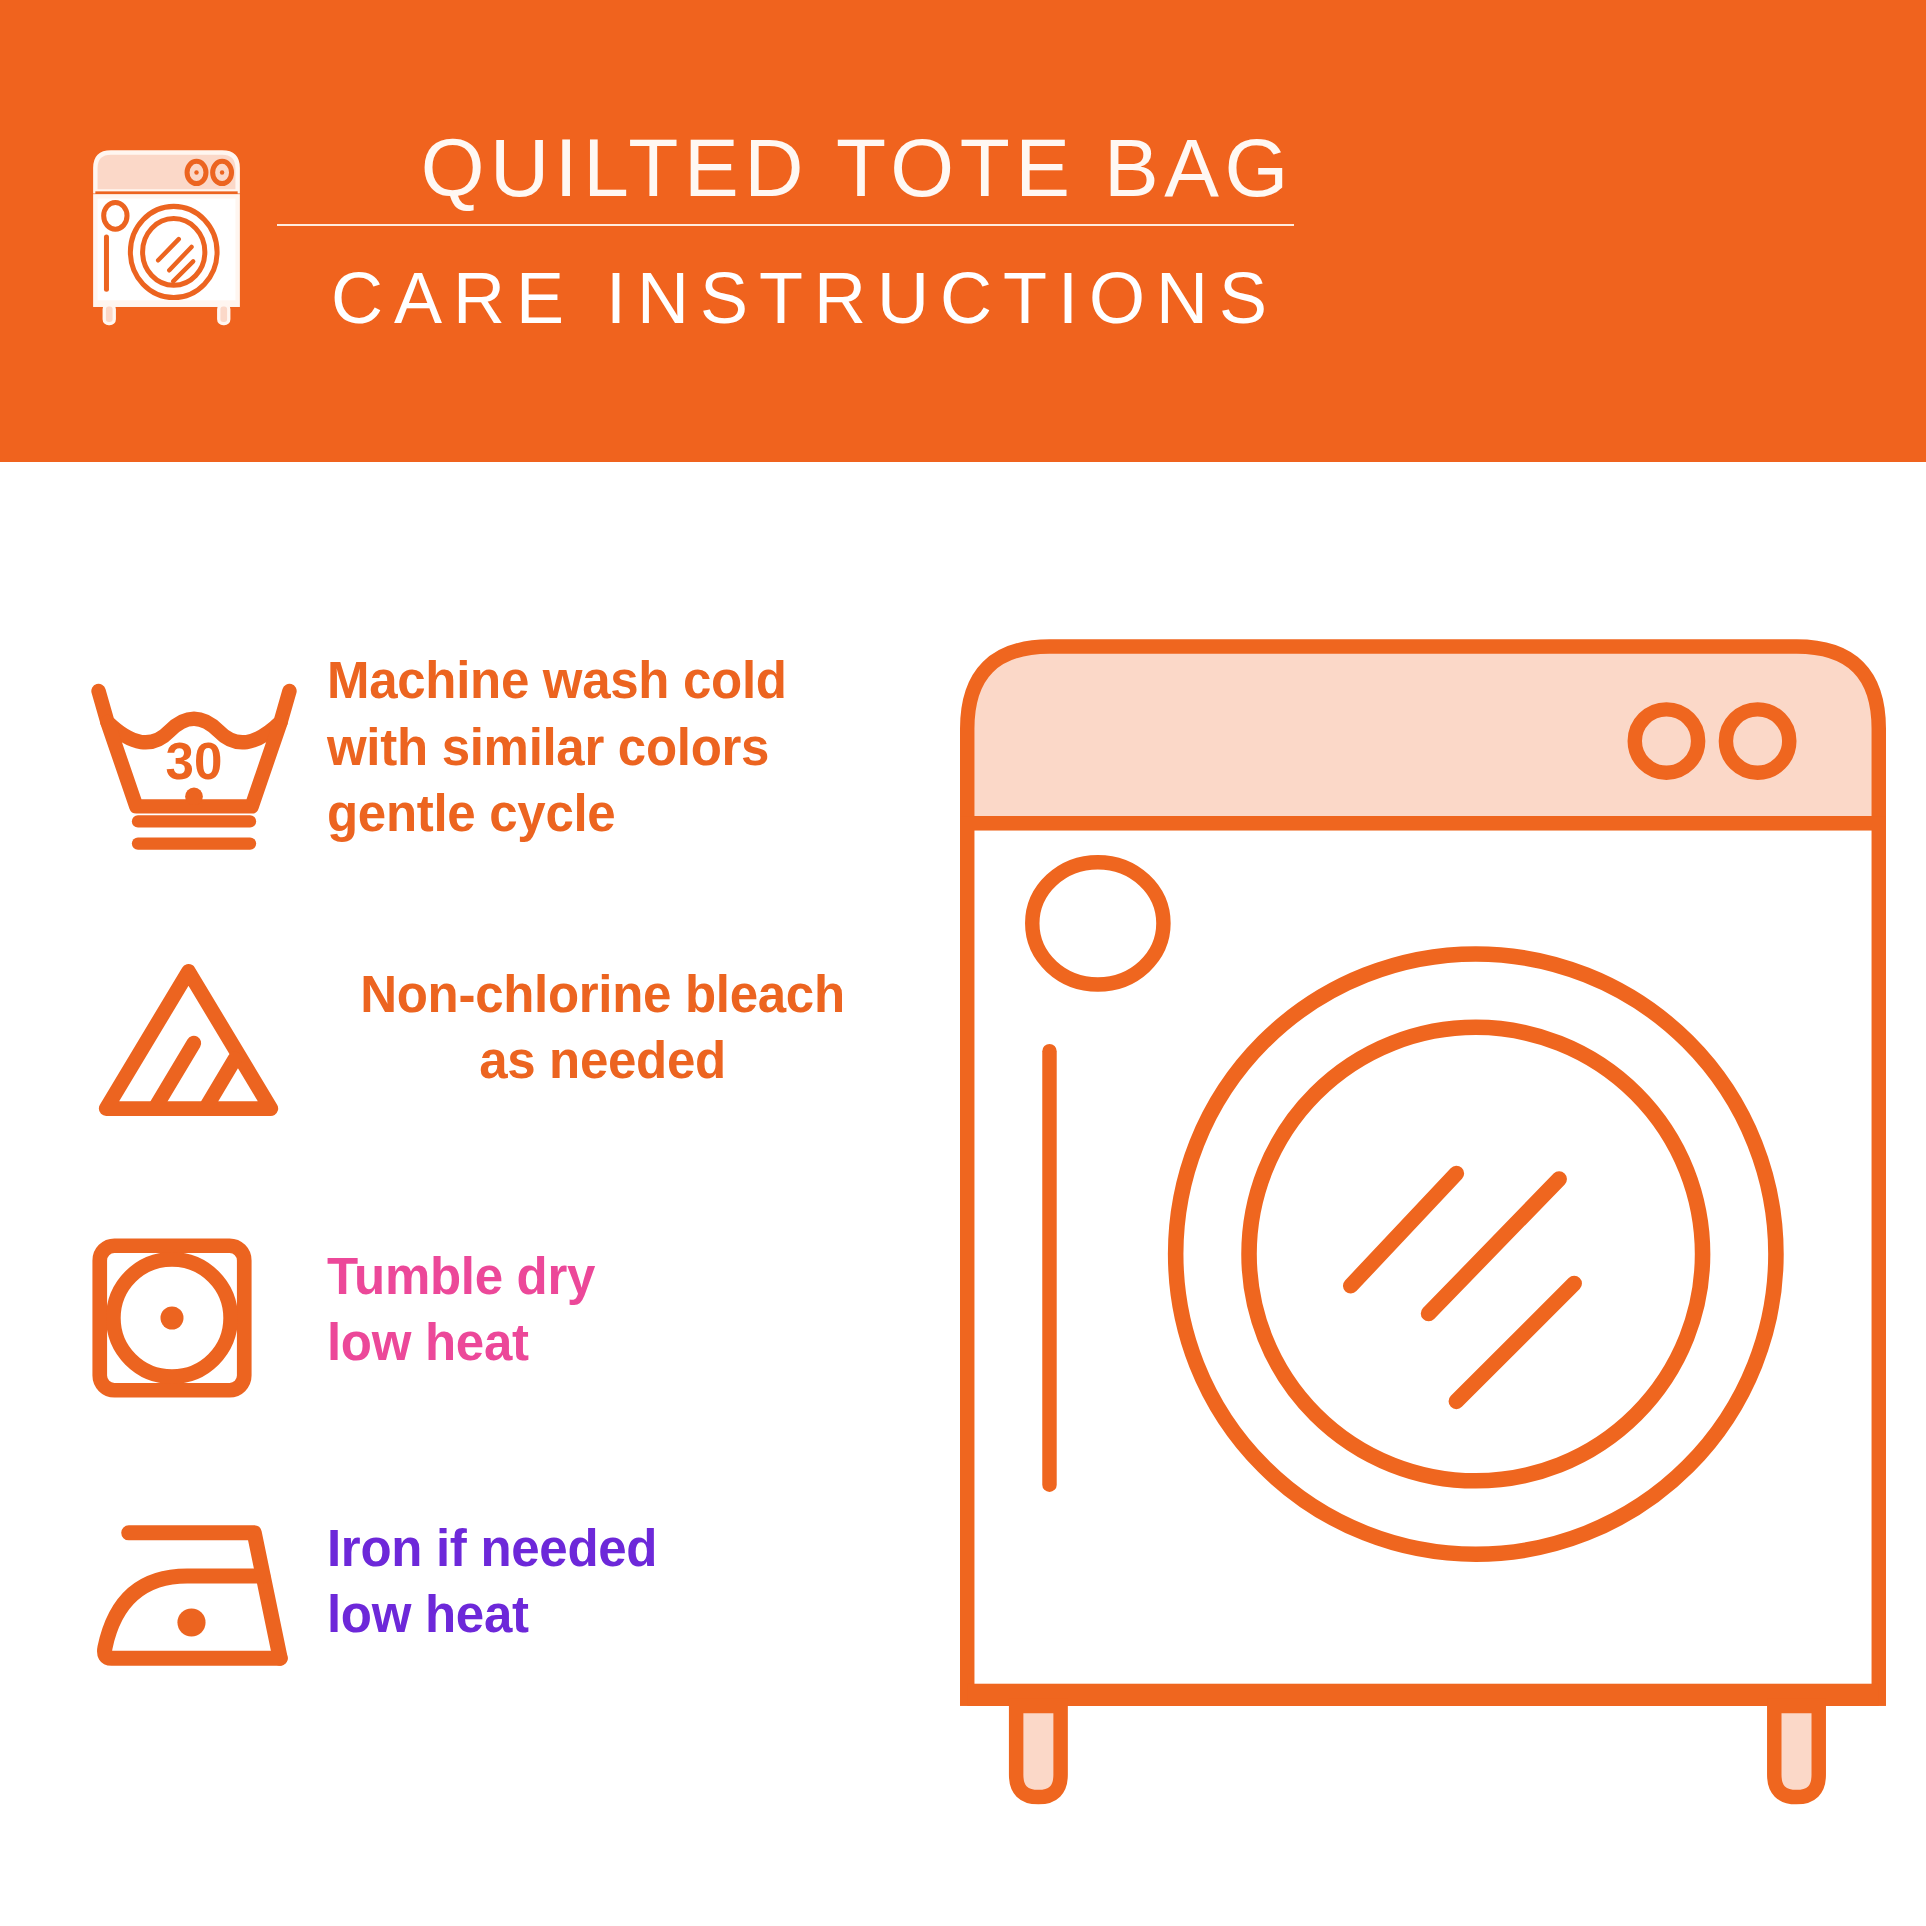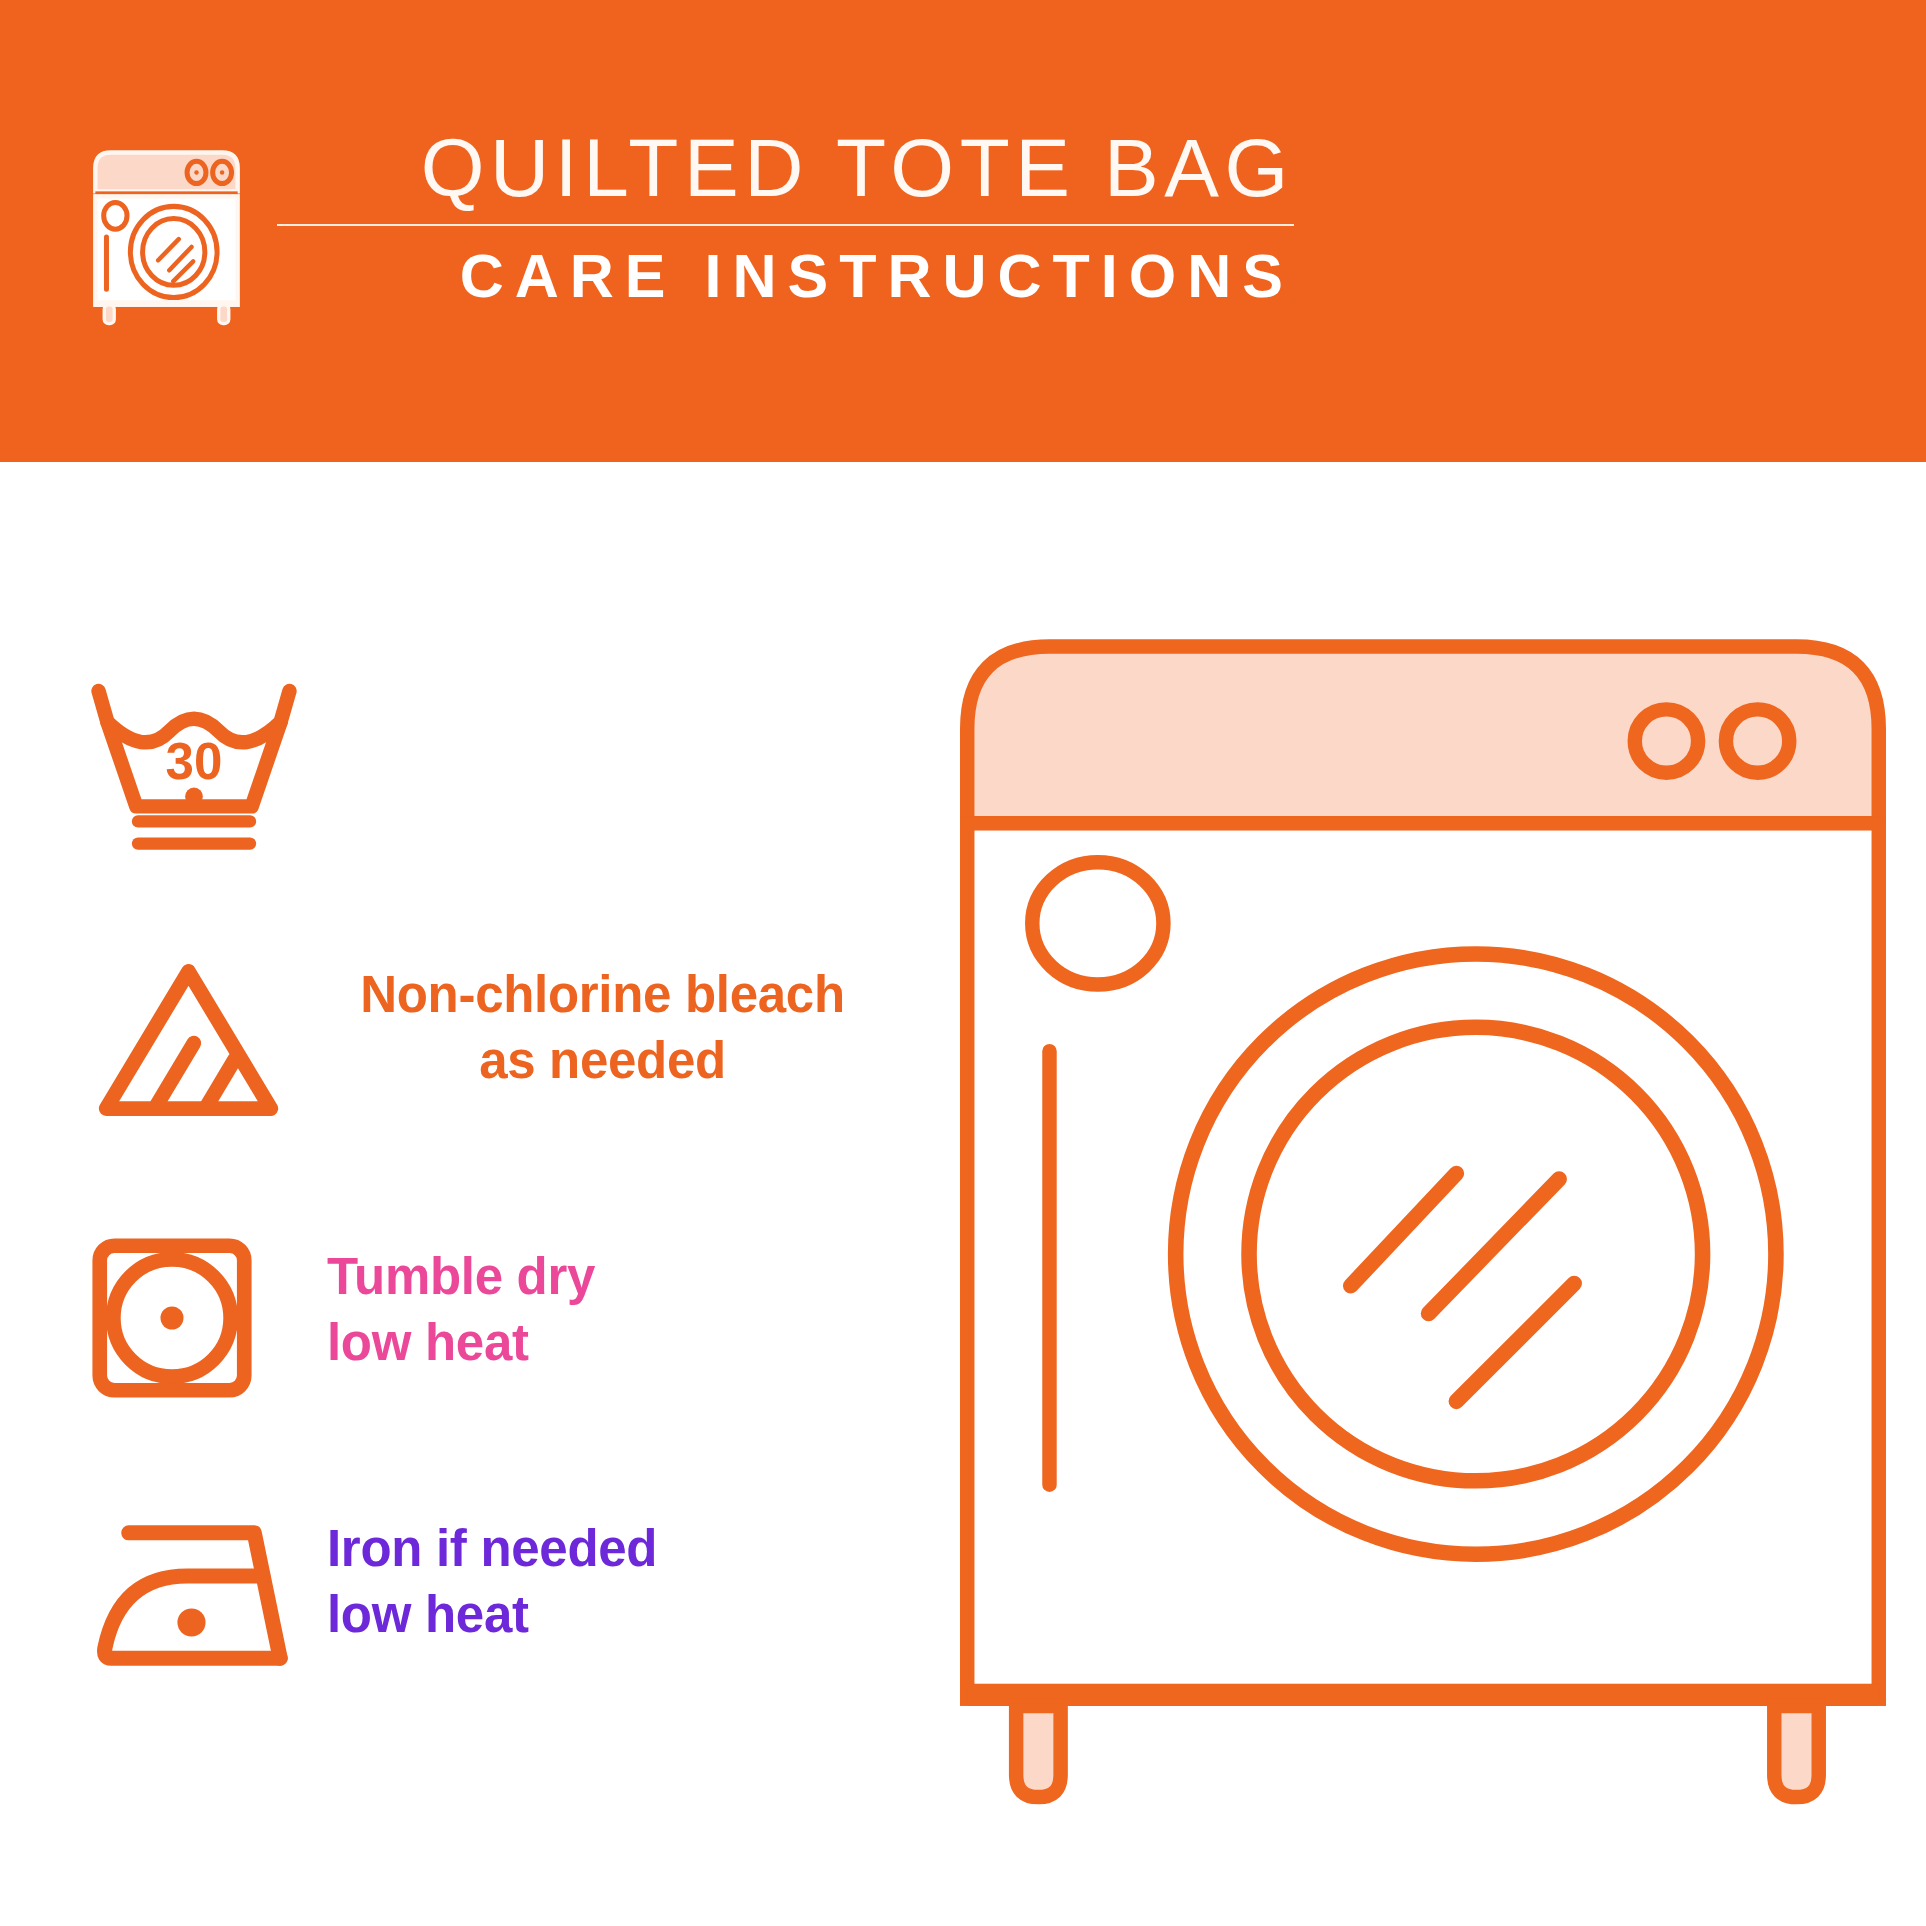--- a/index.html
+++ b/index.html
@@ -49,26 +49,26 @@
   }
   .title-rule{
     height:2.2px;
     background:#FFF3EA;
     width:1017px;
     opacity:.95;
     margin:0 0 20px 0;
   }
   .title-sub{
     color:#FFFFFF;
-    font-size:61px;
+    font-size:72px;
     line-height:1.0;
     letter-spacing:11px;
-    font-weight:700;
+    font-weight:400;
     white-space:nowrap;
-    margin:0;
+    margin:16px;
   }
 
   
   .body-area{
     position:absolute;left:0;top:462px;
     width:1926px;height:1464px;
   }
 
   .care-list{
     position:absolute;
@@ -168,20 +168,23 @@
           <path d="M22 54 L48 130 L152 130 L178 54" fill="none" stroke="#EC6420" stroke-width="13" stroke-linecap="round" stroke-linejoin="round"></path>
 
           <text x="100" y="105" font-family="Liberation Sans, sans-serif" font-size="46" font-weight="700" fill="#EC6420" text-anchor="middle">30</text>
 
           <circle cx="100" cy="121" r="8" fill="#EC6420"></circle>
 
           <rect x="44" y="138" width="112" height="11" rx="5.5" fill="#EC6420"></rect>
           <rect x="44" y="158" width="112" height="11" rx="5.5" fill="#EC6420"></rect>
         </svg>
       </div>
+      <div class="care-text" style="color: rgb(236, 100, 32);">Machine wash cold
+with similar colors
+gentle cycle</div>
     </div>
 
     <div class="care-row row-bleach">
       <div class="care-sym">
         <svg viewBox="0 0 200 170" width="211" height="180" aria-hidden="true">
           <path d="M100 20 L178 150 L22 150 Z" fill="none" stroke="#EC6420" stroke-width="14" stroke-linejoin="round"></path>
           <line x1="68" y1="150" x2="105" y2="88" stroke="#EC6420" stroke-width="14" stroke-linecap="round"></line>
           <line x1="116" y1="150" x2="144" y2="103" stroke="#EC6420" stroke-width="14" stroke-linecap="round"></line>
         </svg>
       </div>

